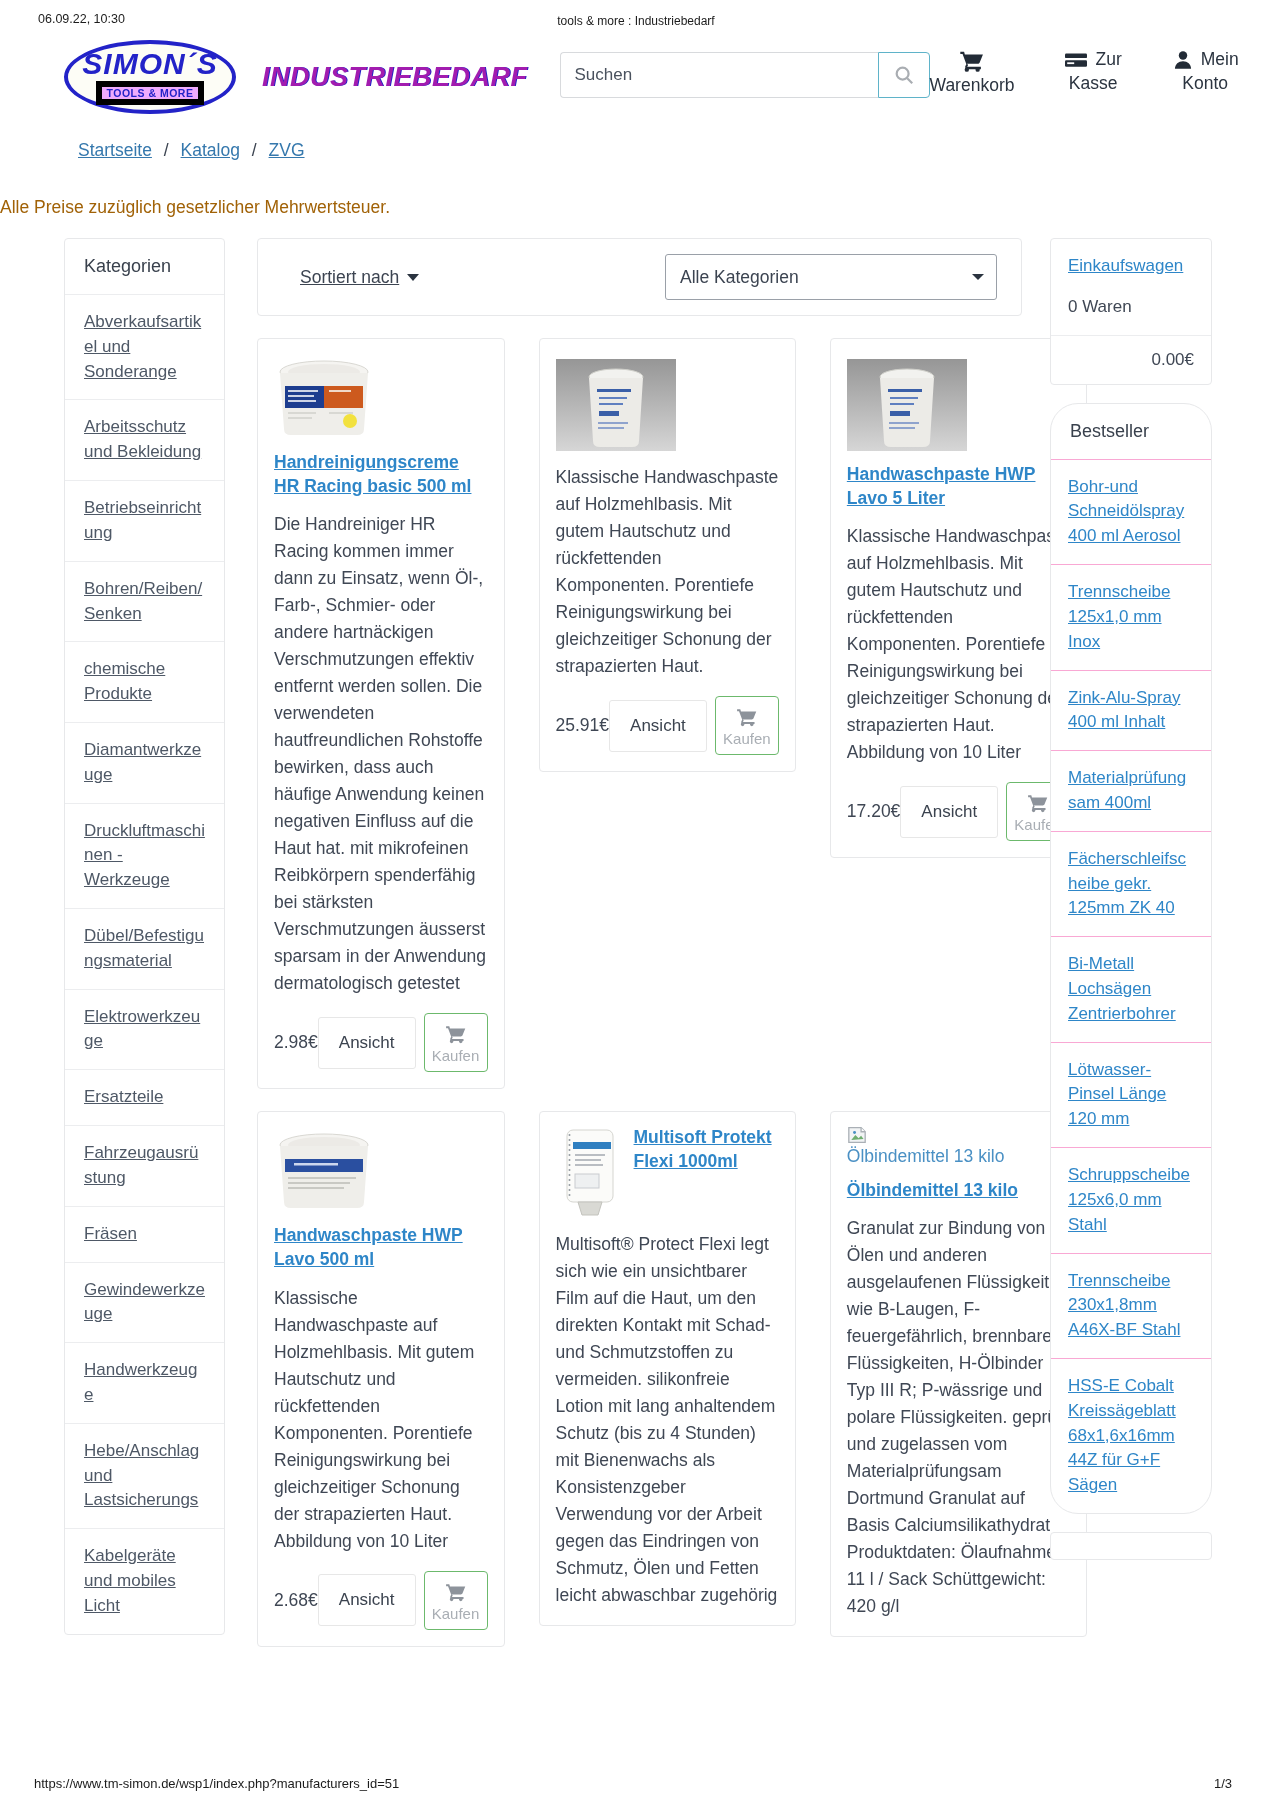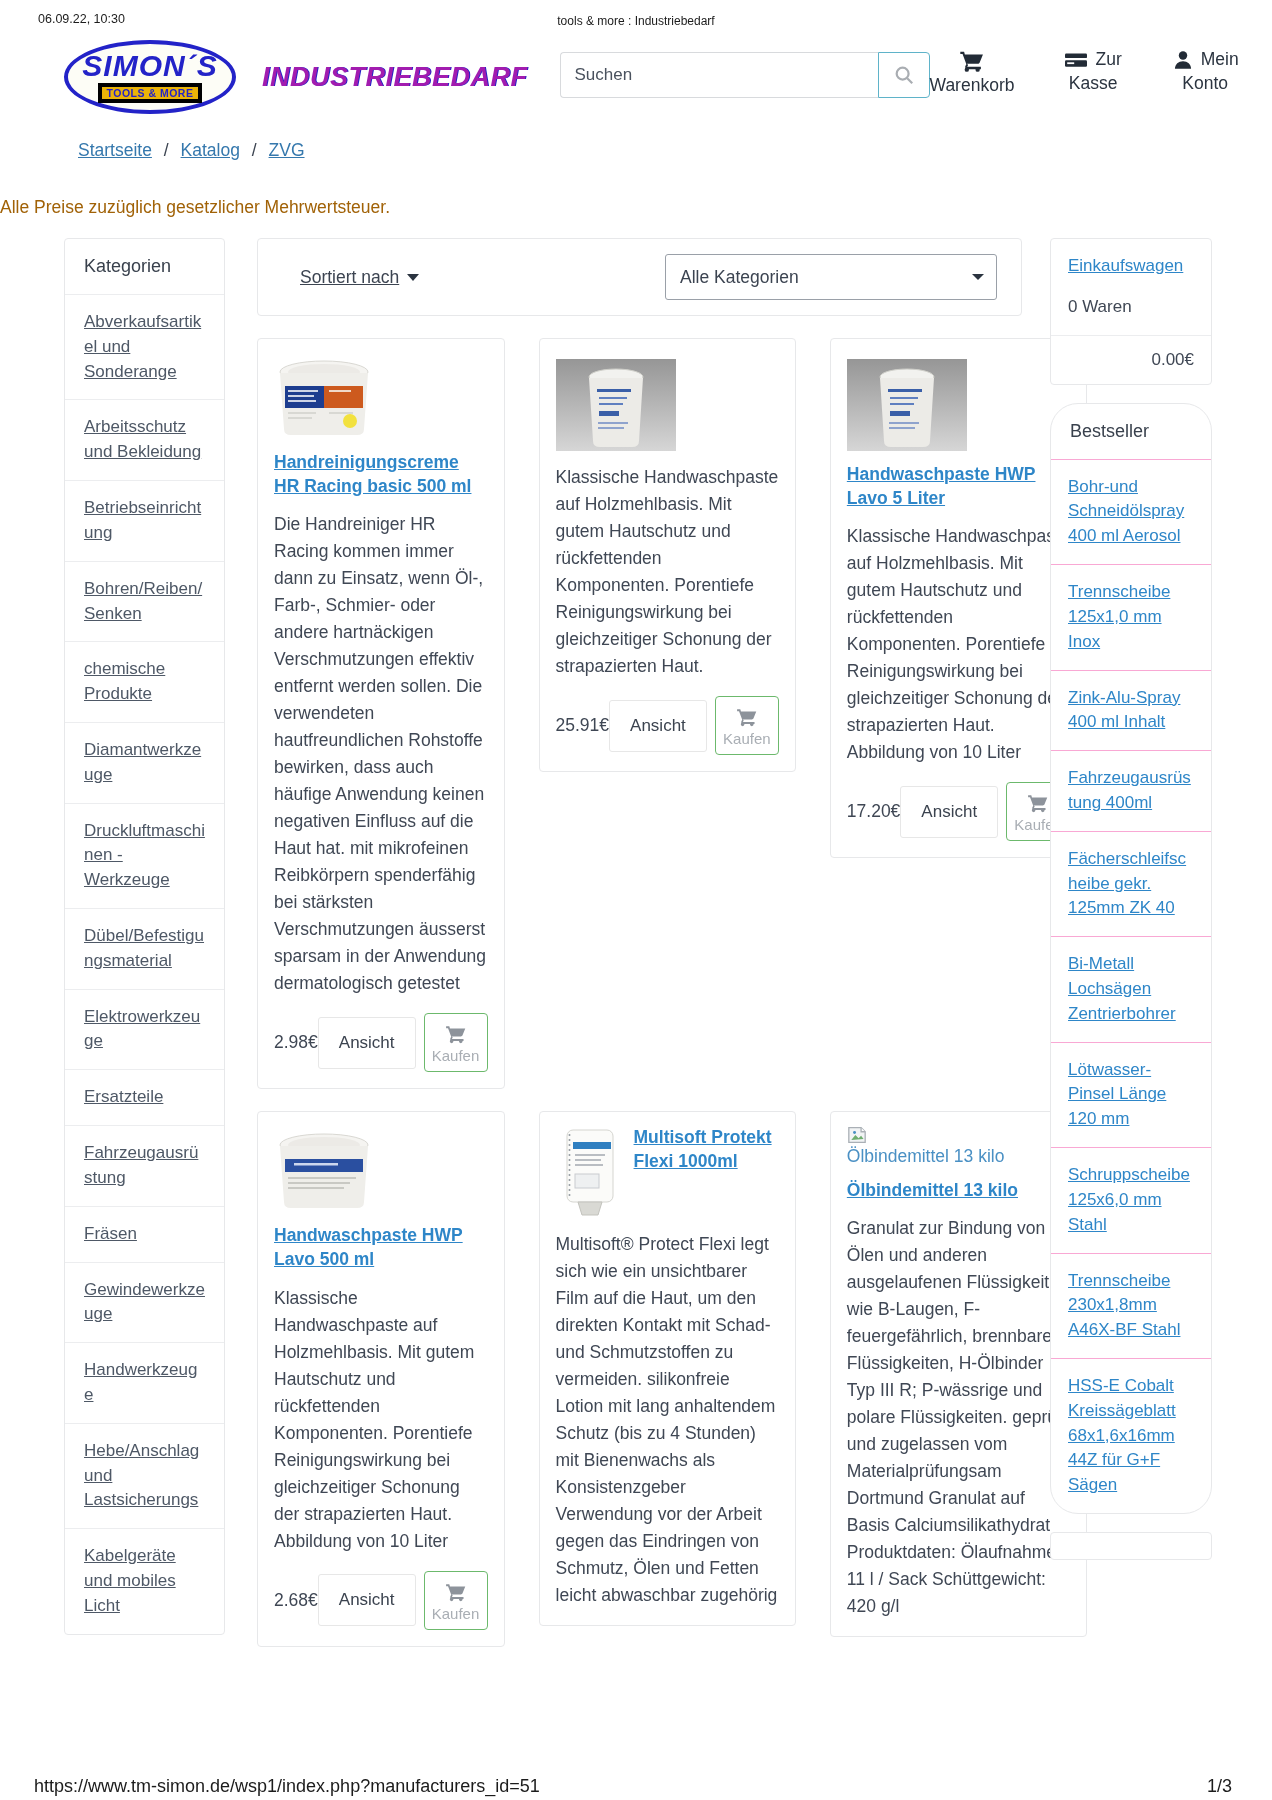--- a/index.html
+++ b/index.html
@@ -4,28 +4,28 @@
 <style>
   * { margin:0; padding:0; box-sizing:border-box; }
   html,body { background:#ffffff; }
   body { font-family:"Liberation Sans","DejaVu Sans",sans-serif; color:#3c4451; }
   .page { position:relative; width:1272px; height:1800px; margin:0 auto; background:#fff; overflow:hidden; }
 
   
   .print-header { position:absolute; top:12px; left:0; right:0; height:18px; font-size:12.5px; color:#1c1c1c;padding-left:16px; }
   .print-date { position:absolute; left:38px; top:0; }
   .print-doctitle { position:absolute; left:0; right:0; top:2px; text-align:center; font-size:12px; }
-  .print-footer { position:absolute; top:1776px; left:34px; right:40px; display:flex; justify-content:space-between; font-size:18px; color:#1c1c1c; }
+  .print-footer { position:absolute; top:1776px; left:34px; right:40px; display:flex; justify-content:space-between; font-size:13px; color:#1c1c1c; }
 
   
   .site-header { display:flex; align-items:flex-start; margin:40px 60px 0 64px; }
   .logo { display:flex; align-items:flex-start; }
   .logo-oval { width:172px; height:74px; border:4px solid #2323c8; border-radius:50%; display:flex; flex-direction:column; align-items:center; justify-content:center; background:#fdfdf6; }
   .logo-brand { font-style:italic; font-weight:bold; font-size:30px; color:#2323c8; letter-spacing:1px; line-height:1; }
-  .logo-sub { font-size:10.5px; font-weight:bold; color:#2323c8; border:4px solid #000000; background:#eab308; padding:0 5px; margin-top:2px; letter-spacing:.5px; }
+  .logo-sub { font-size:10.5px; font-weight:bold; color:#2323c8; border:6px solid #000000; background:#f0abfc; padding:0 5px; margin-top:2px; letter-spacing:.5px; }
   .logo-wordmark { font-style:italic; font-weight:900; font-size:27px; color:#a21caf; letter-spacing:.5px; margin:22px 0 0 26px; text-shadow:1px 0 0 #2323c8; }
   .search-group { display:flex; margin-left:32px; margin-top:12px; }
   .search-input { width:318px; height:46px; border:1px solid #d8dadd; border-right:none; border-radius:4px 0 0 4px; font-size:17px; padding:0 14px; color:#3c4451; outline:none; font-family:inherit; }
   .search-input::placeholder { color:#4a525e; opacity:1; }
   .search-btn { width:52px; height:46px; background:#fff; border:1px solid #5fb3c9; border-radius:0 4px 4px 0; display:flex; align-items:center; justify-content:center; cursor:pointer; }
   .header-nav { margin-left:auto; display:flex; gap:50px; margin-top:8px; }
   .nav-item { display:flex; flex-direction:column; align-items:center; font-size:17.5px; color:#2b3440; line-height:1.35; }
   .nav-row { display:flex; align-items:center; gap:7px; }
   .icon-dark { color:#222b36; }
 
@@ -359,21 +359,21 @@
           <div class="cart-count">0 Waren</div>
         </div>
         <div class="cart-total">0.00€</div>
       </div>
 
       <div class="card bestseller">
         <div class="side-title">Bestseller</div>
         <div class="bs-item"><a href="#">Bohr-und Schneidölspray 400 ml Aerosol</a></div>
         <div class="bs-item"><a href="#">Trennscheibe 125x1,0 mm Inox</a></div>
         <div class="bs-item"><a href="#">Zink-Alu-Spray 400 ml Inhalt</a></div>
-        <div class="bs-item"><a href="#">Fahrzeugausrüstung 400ml</a></div>
+        <div class="bs-item"><a href="#">Materialprüfungsam 400ml</a></div>
         <div class="bs-item"><a href="#">Fächerschleifscheibe gekr. 125mm ZK 40</a></div>
         <div class="bs-item"><a href="#">Bi-Metall Lochsägen Zentrierbohrer</a></div>
         <div class="bs-item"><a href="#">Lötwasser-Pinsel Länge 120 mm</a></div>
         <div class="bs-item"><a href="#">Schruppscheibe 125x6,0 mm Stahl</a></div>
         <div class="bs-item"><a href="#">Trennscheibe 230x1,8mm A46X-BF Stahl</a></div>
         <div class="bs-item"><a href="#">HSS-E Cobalt Kreissägeblatt 68x1,6x16mm 44Z für G+F Sägen</a></div>
       </div>
 
       <div class="card empty-card"></div>
     </aside>

